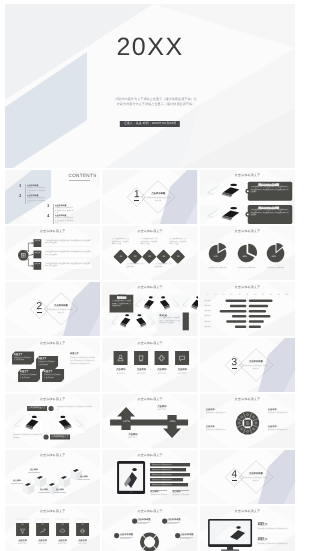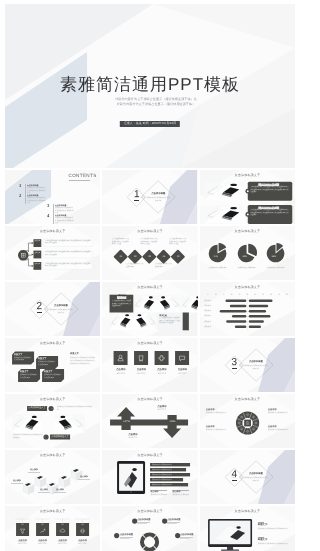--- a/index.html
+++ b/index.html
@@ -43,21 +43,21 @@
   <div class="cover">
     <svg class="cvsvg" width="290" height="164" viewBox="0 0 290 164">
       <rect x="0" y="0" width="290" height="164" fill="#fbfbfc"></rect>
       <polygon points="0,0 148,0 0,96" fill="#f0f1f3"></polygon>
       <polygon points="148,0 290,0 290,44" fill="#f6f6f7"></polygon>
       <polygon points="176,164 290,104 290,164" fill="#f2f2f3"></polygon>
       <polygon points="176,164 290,104 290,44 196,100" fill="#f6f6f7"></polygon>
       <polygon points="100,164 176,164 196,100" fill="#f3f4f5"></polygon>
       <polygon points="0,103 82,48 82,116 8,164 0,164" fill="#dee4eb"></polygon>
     </svg>
-    <div class="cv-title">素雅简洁通用PPT模板</div>
+    <div class="cv-year">20XX</div>
     <div class="cv-sub">
       <div>此部分内容作为文字排版占位显示（建议使用主题字体）名</div>
       <div>此部分内容作为文字排版占位显示（建议使用主题字体）</div>
     </div>
     <div class="cv-bar">汇报人：某某   时间：20XX年XX月XX日</div>
   </div>
   <div class="slide" style="left:5px;top:170px">
       <svg class="bgsvg" width="95.13" height="54.0" viewBox="0 0 95 54">
         <rect width="95" height="54" fill="#fcfcfc"></rect>
         <polygon points="0,0 40,0 0,26" fill="#f7f7f8"></polygon>

